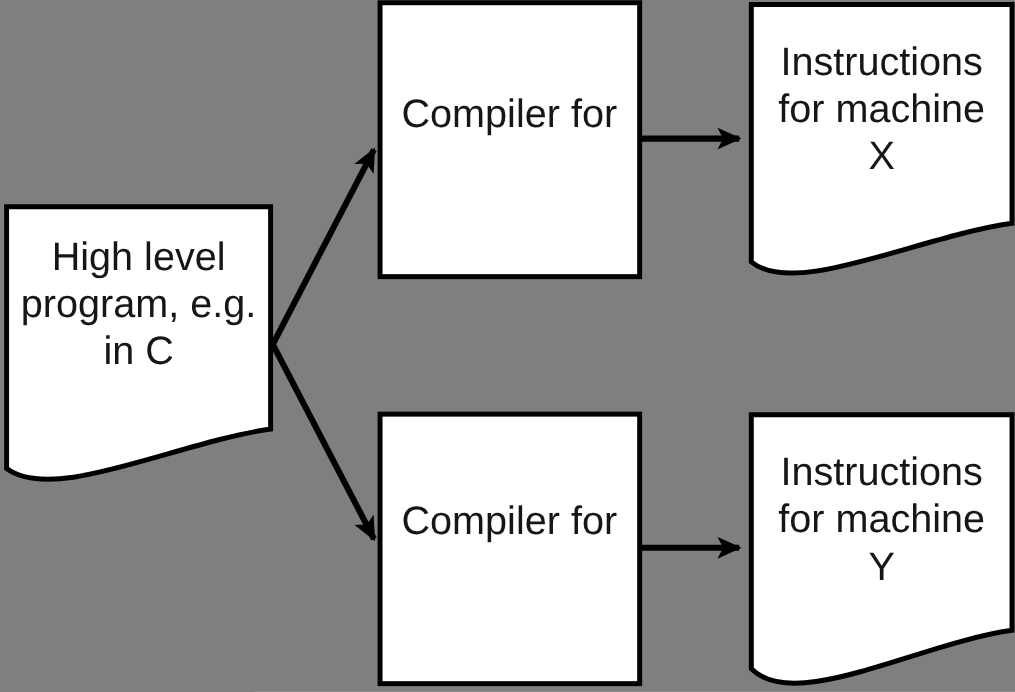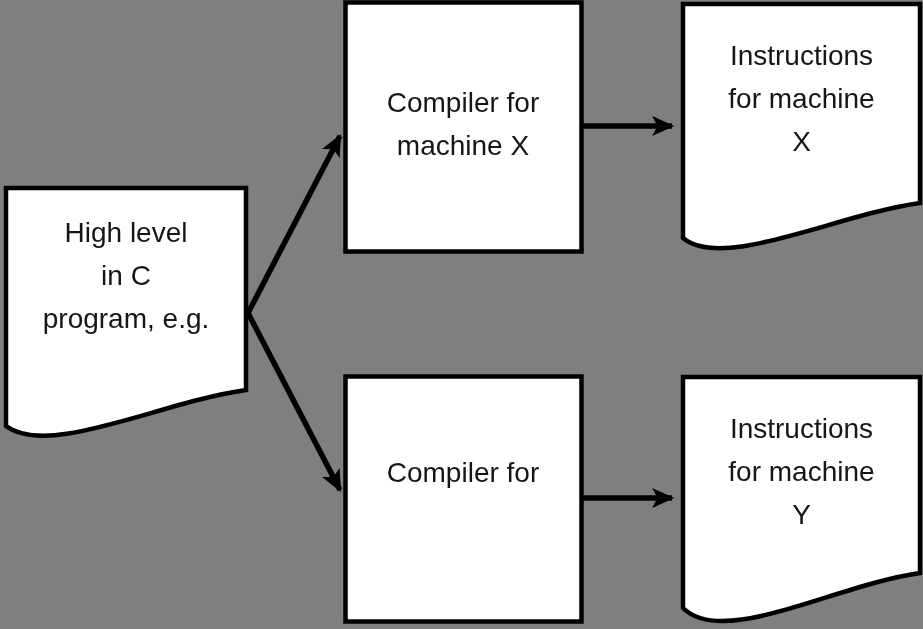--- a/index.html
+++ b/index.html
@@ -15,21 +15,21 @@
     font-family: "Liberation Sans", sans-serif;
   }
   .stage svg {
     position: absolute;
     left: 0;
     top: 0;
   }
   .label {
     position: absolute;
     text-align: center;
-    font-size: 28px;
+    font-size: 36px;
     line-height: 43px;
     color: #161616;
     white-space: nowrap;
     pointer-events: none;
   }
   .label span {
     display: block;
   }
 </style>
 </head>
@@ -55,27 +55,26 @@
     <path d="M 683 377 L 920 377 L 920 573 C 835 585 723 648 683 608 Z" fill="#ffffff" stroke="#000000" stroke-width="4.5"></path>
 
     <line x1="248" y1="313" x2="340" y2="136" stroke="#000000" stroke-width="5.5" marker-end="url(#arrowhead)"></line>
     <line x1="248" y1="313" x2="340" y2="490" stroke="#000000" stroke-width="5.5" marker-end="url(#arrowhead)"></line>
     <line x1="583" y1="126" x2="672" y2="126" stroke="#000000" stroke-width="5.5" marker-end="url(#arrowhead)"></line>
     <line x1="583" y1="498" x2="672" y2="498" stroke="#000000" stroke-width="5.5" marker-end="url(#arrowhead)"></line>
   </svg>
 
   <div class="label" style="left:6px; top:211px; width:240px;">
     <span>High level</span>
+    <span>program, e.g.</span>
     <span>in C</span>
-    <span>program, e.g.</span>
   </div>
 
   <div class="label" style="left:345px; top:81px; width:236px;">
     <span>Compiler for</span>
-    <span>machine X</span>
   </div>
 
   <div class="label" style="left:683px; top:34px; width:237px;">
     <span>Instructions</span>
     <span>for machine</span>
     <span>X</span>
   </div>
 
   <div class="label" style="left:345px; top:451px; width:236px;">
     <span>Compiler for</span>

